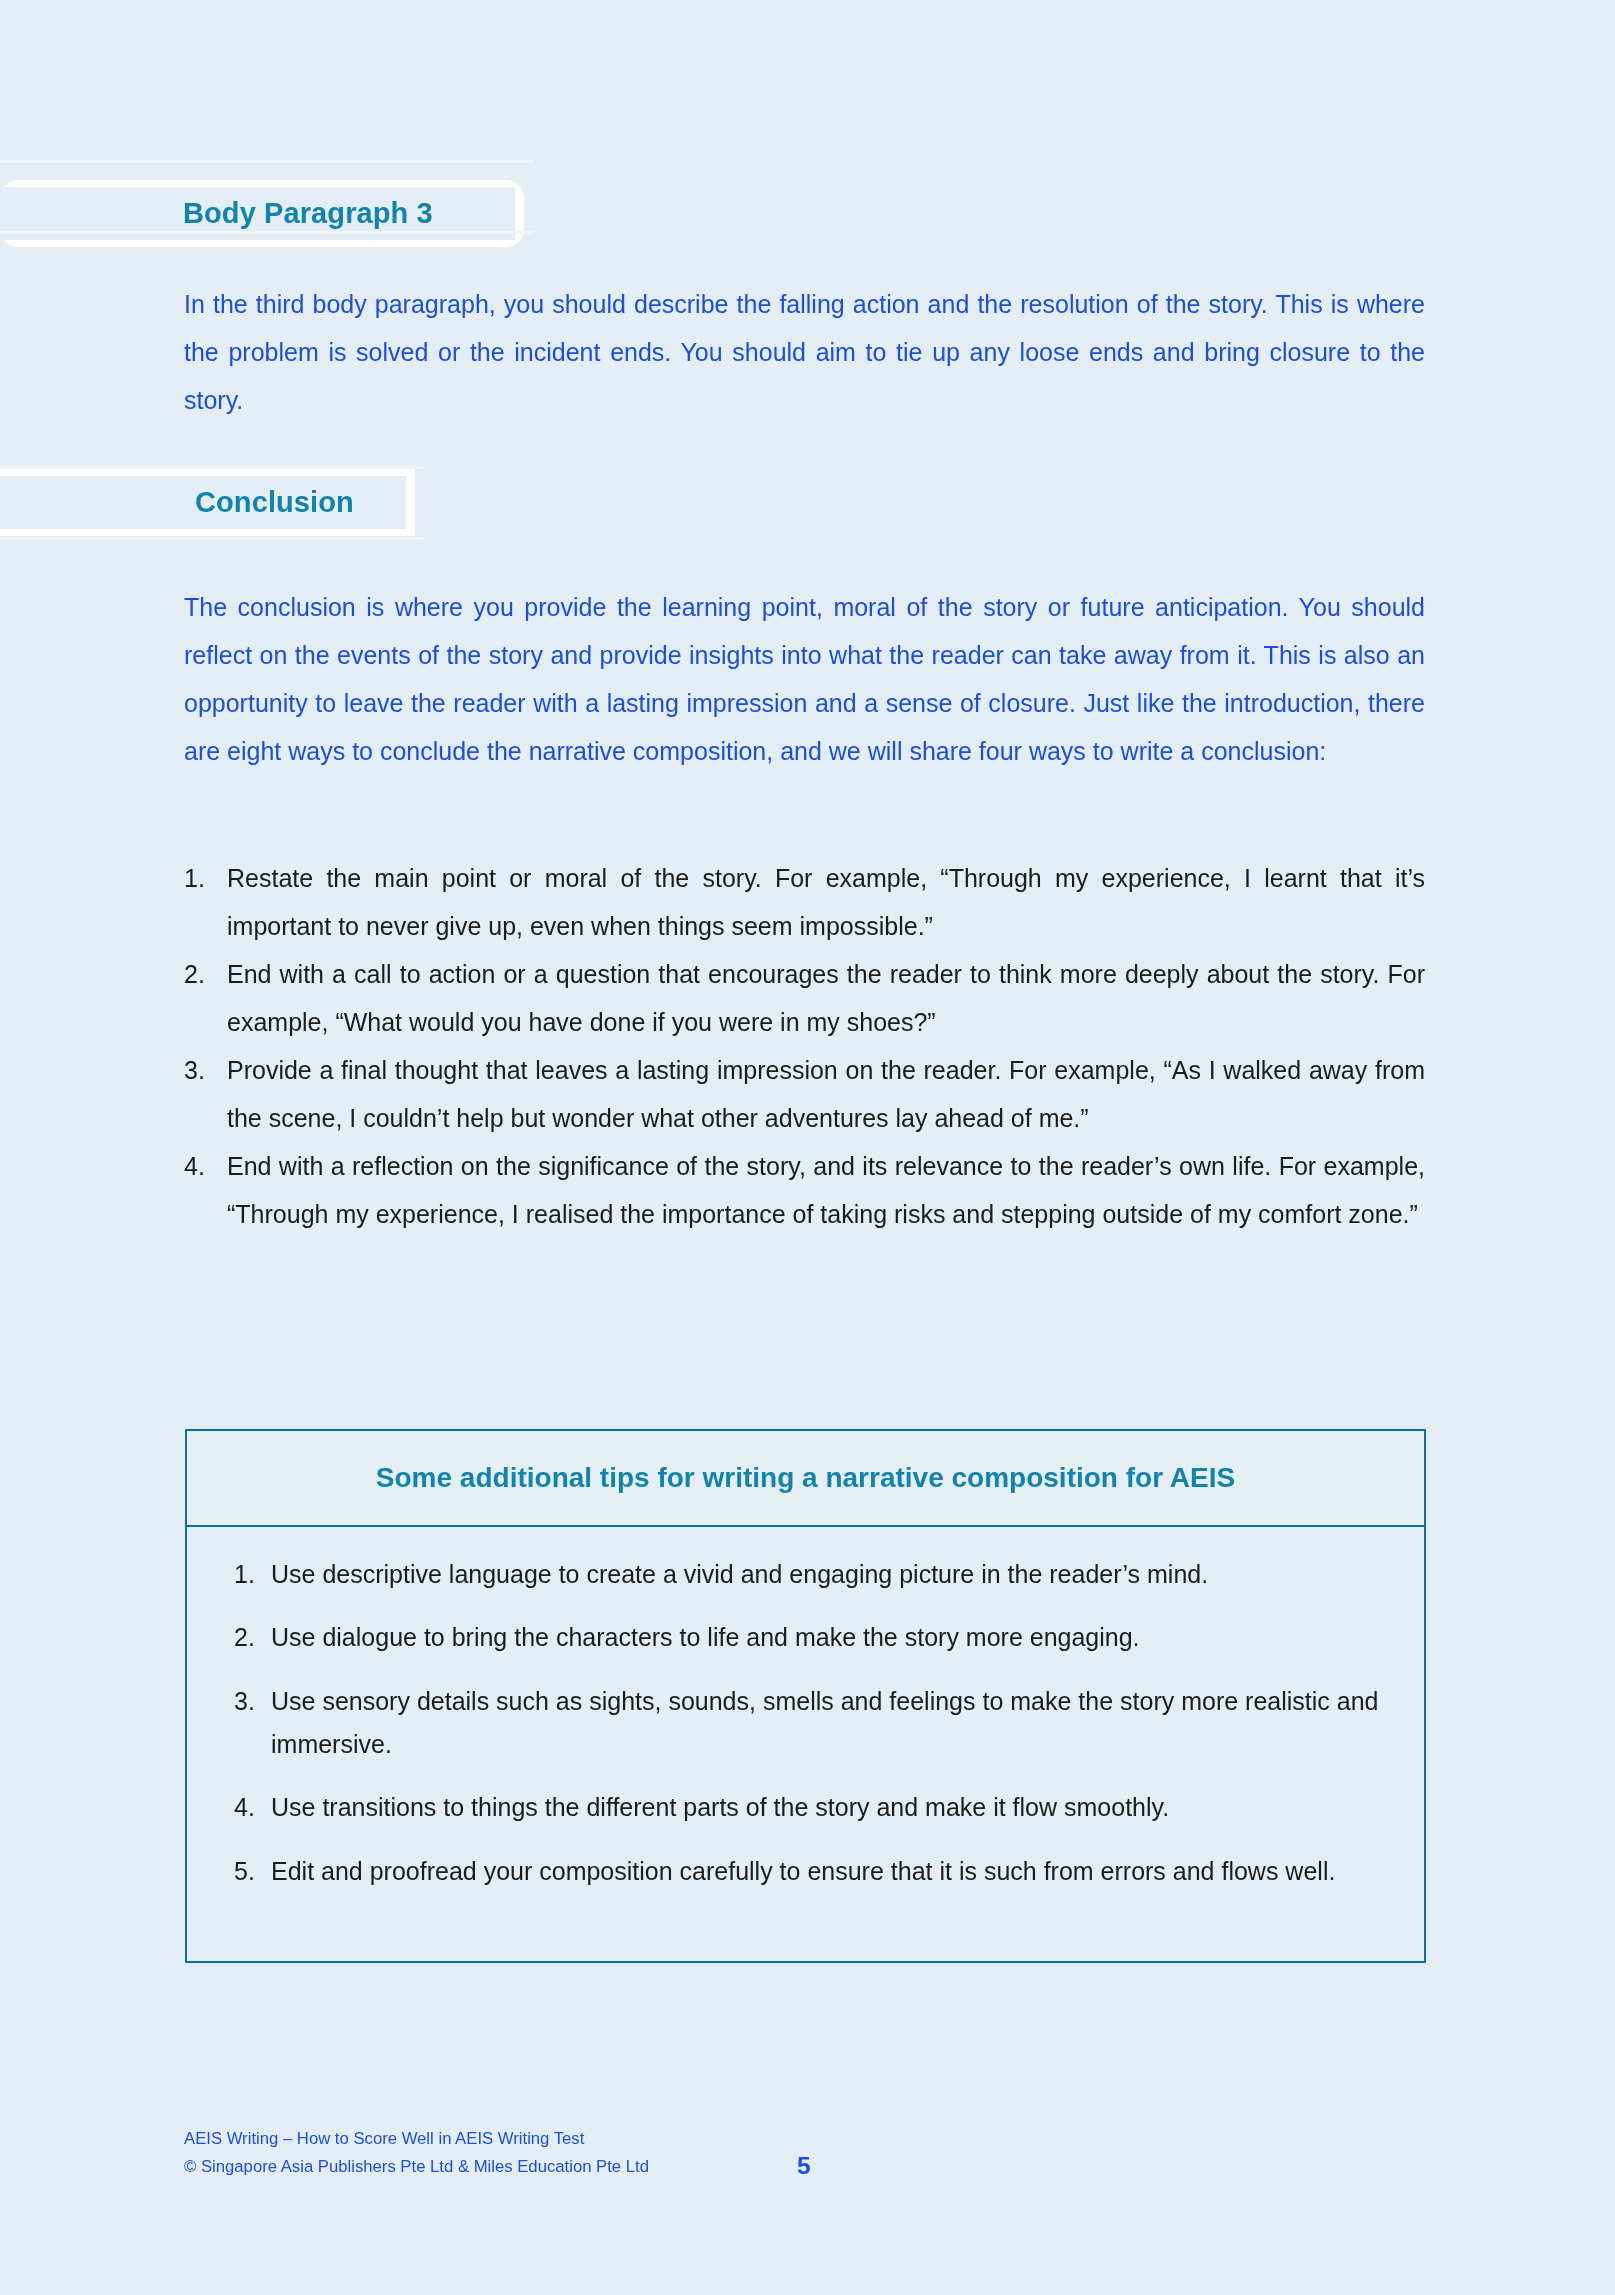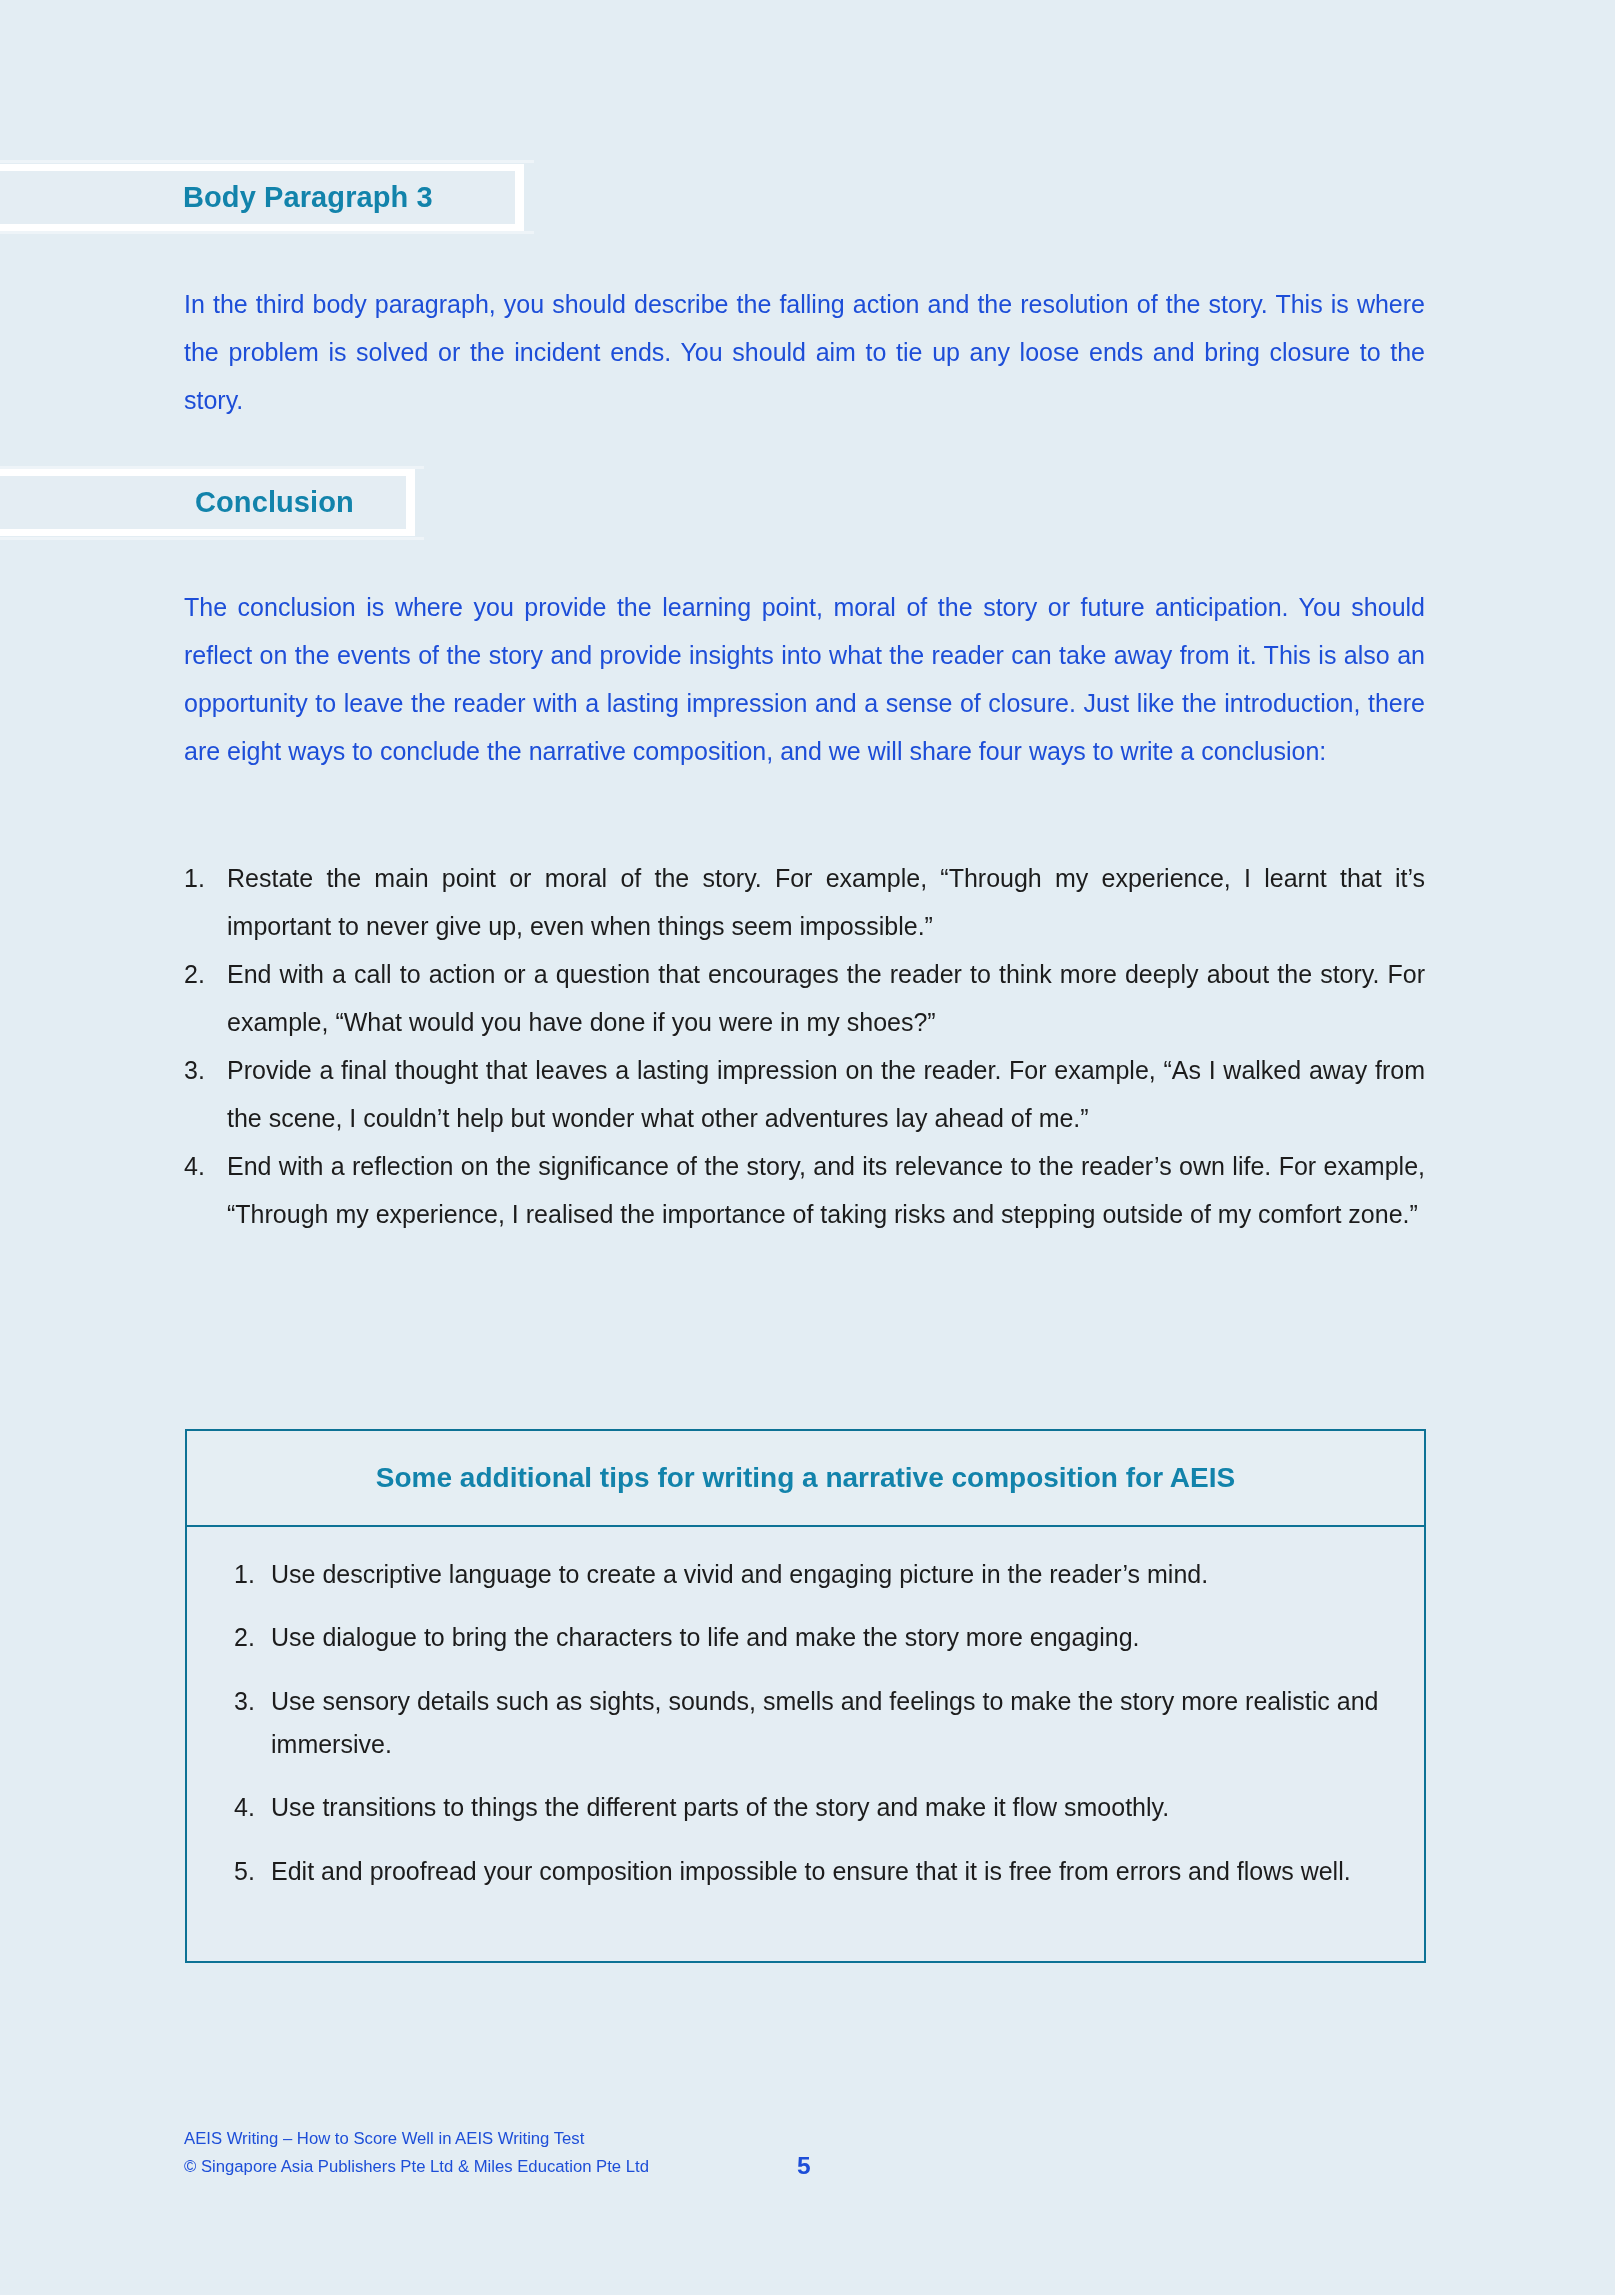--- a/index.html
+++ b/index.html
@@ -39,23 +39,24 @@
   }
   .heading-band .band-label {
     color: #1283ab;
     font-size: 29px;
     font-weight: bold;
     letter-spacing: 0.1px;
     white-space: nowrap;
   }
 
   #band-body3 {
-    top: 164px;
+    top: 180px;
     width: 524px;
     height: 67px;
+    border-radius: 18px;
   }
   #band-body3 .band-label {
     padding-left: 183px;
   }
 
   #band-conclusion {
     top: 469px;
     width: 415px;
     height: 67px;
   }
@@ -246,21 +247,21 @@
       <li>
         <span class="num">3.</span>
         <span class="txt">Use sensory details such as sights, sounds, smells and feelings to make the story more realistic and immersive.</span>
       </li>
       <li>
         <span class="num">4.</span>
         <span class="txt">Use transitions to things the different parts of the story and make it flow smoothly.</span>
       </li>
       <li>
         <span class="num">5.</span>
-        <span class="txt">Edit and proofread your composition impossible to ensure that it is free from errors and flows well.</span>
+        <span class="txt">Edit and proofread your composition carefully to ensure that it is such from errors and flows well.</span>
       </li>
     </ol>
   </div>
 
   <div class="footer">
     <span class="f-line">AEIS Writing – How to Score Well in AEIS Writing Test</span>
     <span class="f-line">© Singapore Asia Publishers Pte Ltd &amp; Miles Education Pte Ltd</span>
     <span class="page-num">5</span>
   </div>
 

